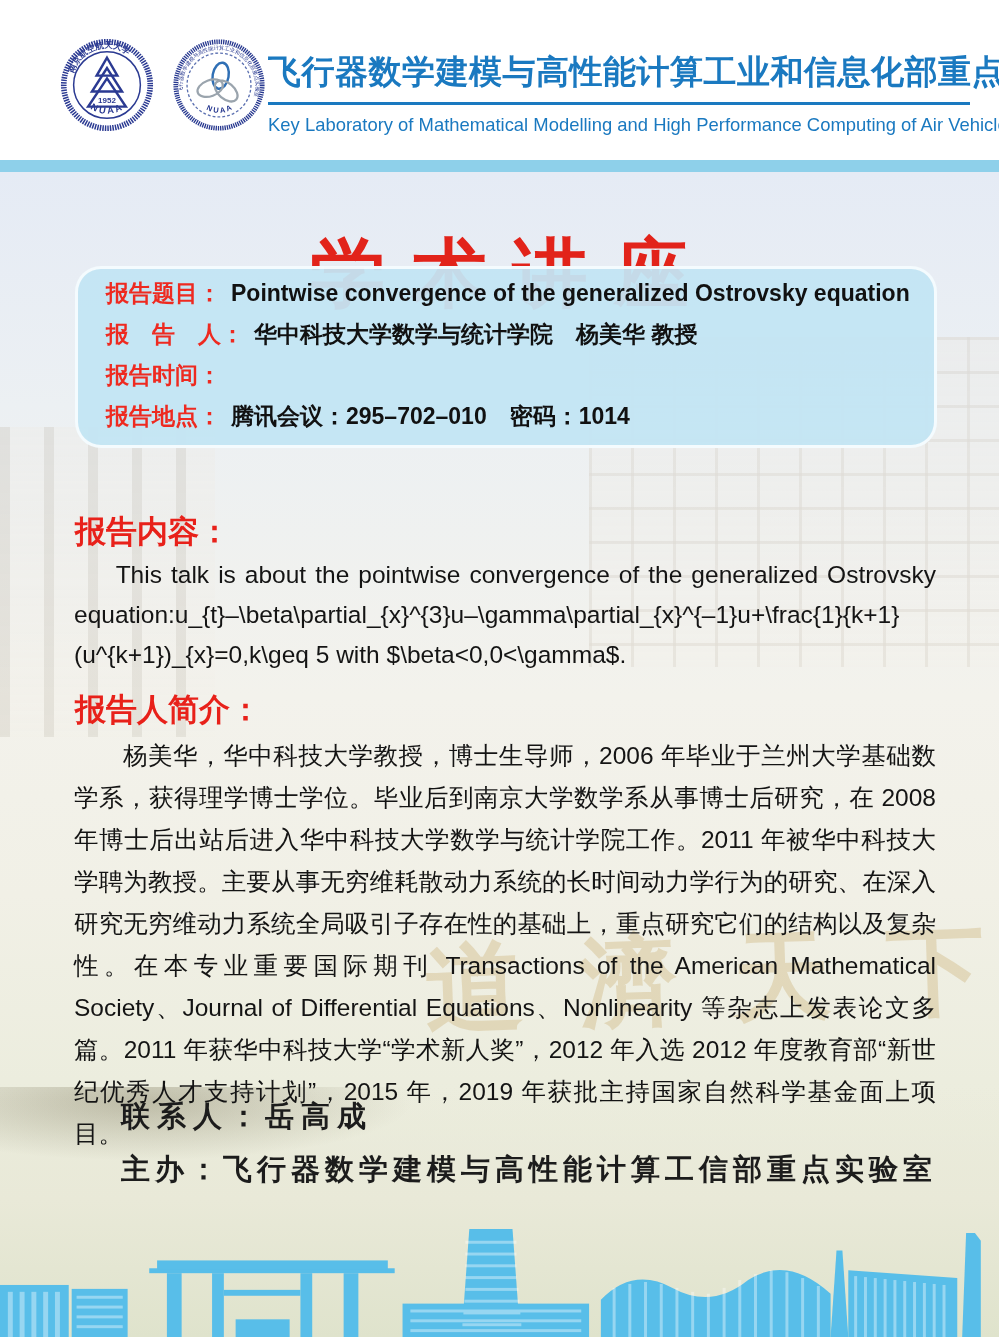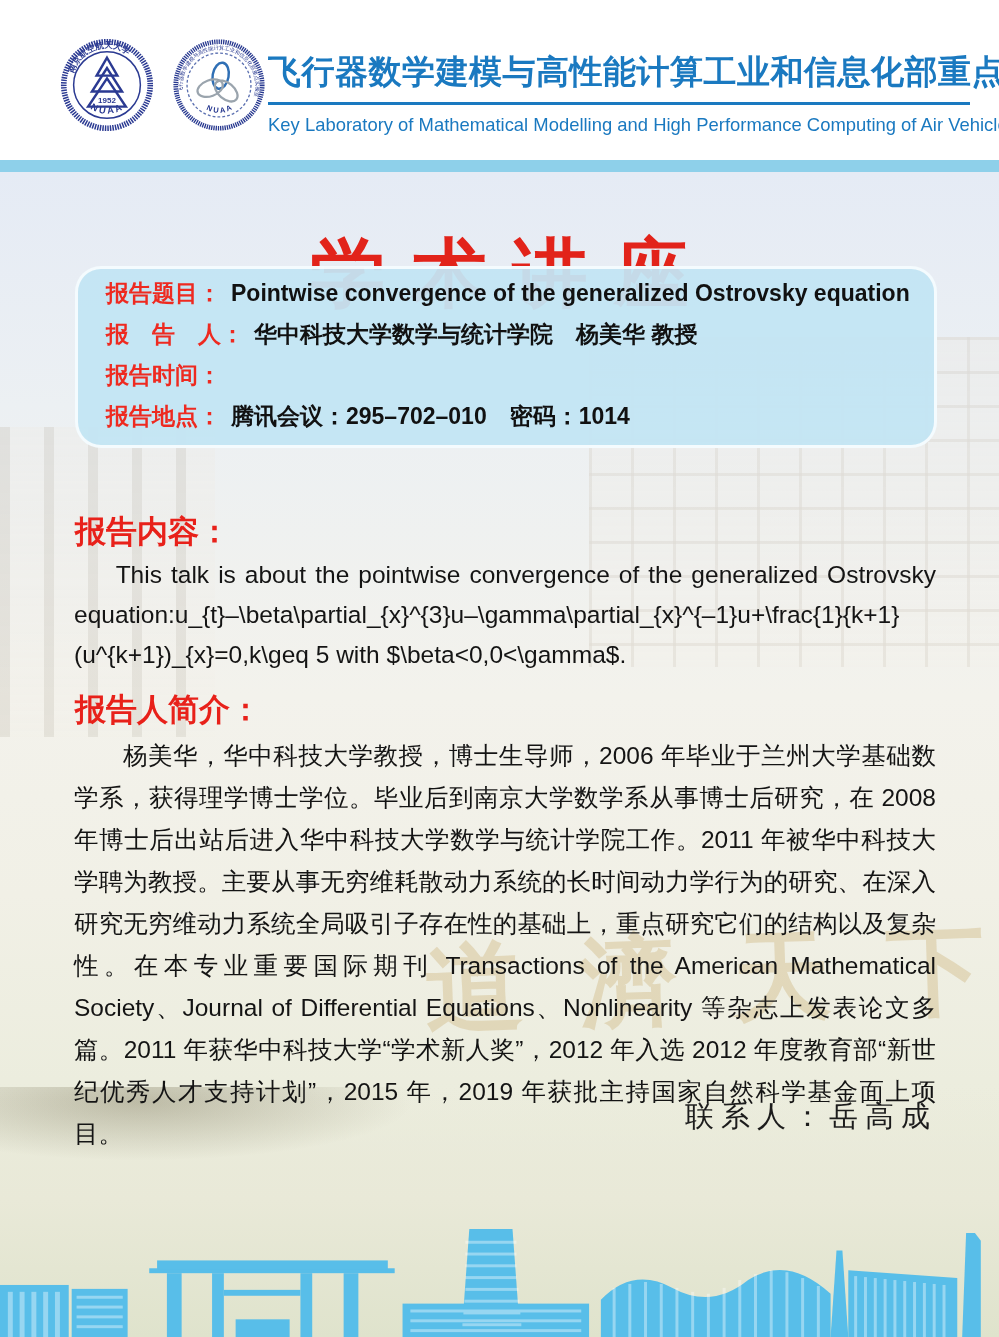--- a/index.html
+++ b/index.html
@@ -60,21 +60,21 @@
   .sec-heading{position:absolute;left:75px;z-index:3;color:#e8211a;font-weight:bold;font-size:31px;}
   .sec-heading.content{top:313px;}
   .sec-heading.bio{top:491px;}
   .sec-body{position:absolute;left:74px;width:862px;z-index:3;color:#141414;
     text-align:justify;overflow-wrap:anywhere;}
   .sec-body.content{top:358px;font-size:24.5px;line-height:40px;text-indent:1.7em;}
   .sec-body.bio{top:538px;font-size:24.5px;line-height:42px;text-indent:2em;}
 
   
   .footer-lines{position:absolute;right:62px;top:925px;z-index:3;text-align:left;
-    font-family:"DejaVu Serif",serif;font-weight:normal;color:#1c1c1c;}
+    font-family:"DejaVu Serif",serif;font-weight:bold;color:#1c1c1c;}
   .footer-contact{font-size:29px;letter-spacing:7px;}
   .footer-organizer{margin-top:13px;font-size:29px;letter-spacing:5px;}
 
   
   .skyline{position:absolute;left:0;right:0;bottom:0;height:108px;z-index:2;display:block;}
 </style>
 </head>
 <body>
 
 <div class="poster">
@@ -156,20 +156,21 @@
     </section>
 
     <h2 class="sec-heading content">报告内容：</h2>
     <p class="sec-body content">This talk is about the pointwise convergence of the generalized Ostrovsky equation:u_{t}–\beta\partial_{x}^{3}u–\gamma\partial_{x}^{–1}u+\frac{1}{k+1}(u^{k+1})_{x}=0,k\geq 5 with $\beta&lt;0,0&lt;\gamma$.</p>
 
     <h2 class="sec-heading bio">报告人简介：</h2>
     <p class="sec-body bio">杨美华，华中科技大学教授，博士生导师，2006 年毕业于兰州大学基础数学系，获得理学博士学位。毕业后到南京大学数学系从事博士后研究，在 2008 年博士后出站后进入华中科技大学数学与统计学院工作。2011 年被华中科技大学聘为教授。主要从事无穷维耗散动力系统的长时间动力学行为的研究、在深入研究无穷维动力系统全局吸引子存在性的基础上，重点研究它们的结构以及复杂性。在本专业重要国际期刊 Transactions of the American Mathematical Society、Journal of Differential Equations、Nonlinearity 等杂志上发表论文多篇。2011 年获华中科技大学“学术新人奖”，2012 年入选 2012 年度教育部“新世纪优秀人才支持计划”，2015 年，2019 年获批主持国家自然科学基金面上项目。</p>
 
     <div class="footer-lines">
       <div class="footer-contact">联系人：岳高成</div>
+      <div class="footer-organizer">主办：飞行器数学建模与高性能计算工信部重点实验室</div>
     </div>
 
     <svg class="skyline" viewBox="0 0 999 110" preserveAspectRatio="none">
       <g fill="#58bee9">
         <rect x="0" y="57" width="70" height="53"></rect>
         <rect x="73" y="61" width="57" height="49"></rect>
         <rect x="152" y="40" width="250" height="5"></rect>
         <rect x="160" y="32" width="235" height="9"></rect>
         <rect x="170" y="45" width="15" height="65"></rect>
         <rect x="216" y="45" width="12" height="65"></rect>

